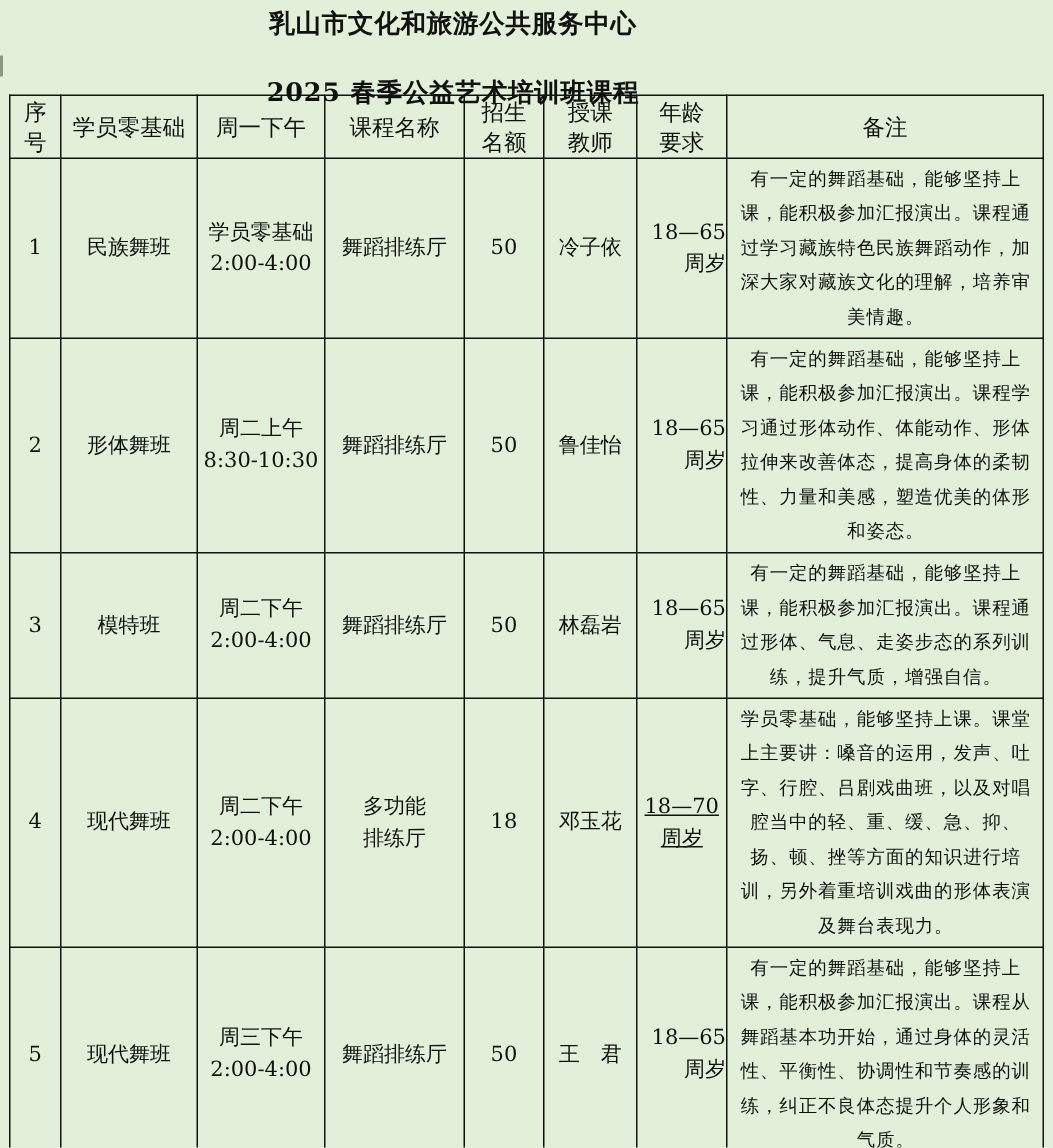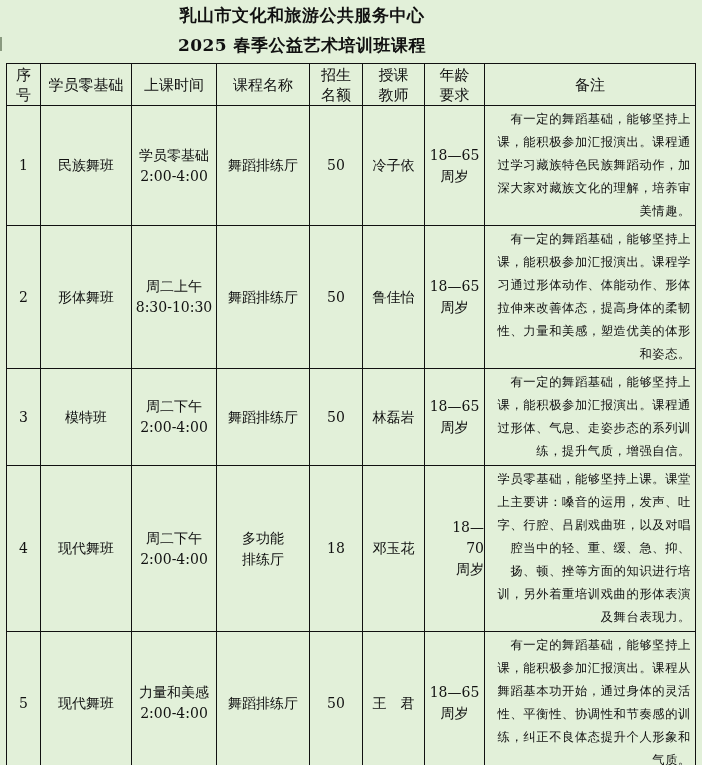--- a/index.html
+++ b/index.html
@@ -19,21 +19,21 @@
       position: absolute;
       left: 0;
       width: 604px;
       text-align: center;
       font-weight: bold;
       font-size: 17px;
       letter-spacing: 0.5px;
       font-family: "DejaVu Serif", "Liberation Serif", serif;
     }
     .title.t1 { top: 4px; }
-    .title.t2 { top: 34px; }
+    .title.t2 { top: 50px; }
     .left-mark {
       position: absolute;
       left: 0;
       top: 37px;
       width: 2px;
       height: 14px;
       background: #8a9a80;
     }
     table {
       position: absolute;
@@ -51,30 +51,30 @@
       font-weight: normal;
       font-size: 14px;
       line-height: 21px;
     }
     th {
       font-family: "DejaVu Sans", "Liberation Sans", sans-serif;
       font-size: 15px;
       line-height: 20px;
     }
     td.note {
-      text-align: right;
+      text-align: center;
       vertical-align: middle;
       font-size: 12.3px;
       line-height: 23px;
       padding: 2px 4px 2px 5px;
       letter-spacing: 0.6px;
       margin-top: 16px;
     }
-    td.age { text-align: center; }
-    td.age.left { text-align: right; padding-left: 18px; }
+    td.age { text-align: right; }
+    td.age.left { text-align: center; padding-left: 0; text-decoration: underline; }
     .hdr-row { height: 42px; }
     .r1 { height: 120px; }
     .r2 { height: 139px; }
     .r3 { height: 94px; }
     .r4 { height: 162px; }
     .r5 { height: 136px; }
     .cell-line { display: block; }
   </style>
 </head>
 <body>
@@ -95,21 +95,21 @@
     <col style="width:60px">
     <col style="width:211px">
   </colgroup>
   <thead>
     <tr class="hdr-row">
       <th>
         <span class="cell-line">序</span>
         <span class="cell-line">号</span>
       </th>
       <th>学员零基础</th>
-      <th>上课时间</th>
+      <th>周一下午</th>
       <th>课程名称</th>
       <th>
         <span class="cell-line">招生</span>
         <span class="cell-line">名额</span>
       </th>
       <th>
         <span class="cell-line">授课</span>
         <span class="cell-line">教师</span>
       </th>
       <th>
@@ -194,21 +194,21 @@
         <span class="cell-line">18—70</span>
         <span class="cell-line">周岁</span>
       </td>
       <td class="note">学员零基础，能够坚持上课。课堂上主要讲：嗓音的运用，发声、吐字、行腔、吕剧戏曲班，以及对唱腔当中的轻、重、缓、急、抑、扬、顿、挫等方面的知识进行培训，另外着重培训戏曲的形体表演及舞台表现力。</td>
     </tr>
 
     <tr class="r5">
       <td>5</td>
       <td>现代舞班</td>
       <td>
-        <span class="cell-line">力量和美感</span>
+        <span class="cell-line">周三下午</span>
         <span class="cell-line">2:00-4:00</span>
       </td>
       <td>
         <span class="cell-line">舞蹈排练厅</span>
       </td>
       <td>50</td>
       <td>王　君</td>
       <td class="age">
         <span class="cell-line">18—65</span>
         <span class="cell-line">周岁</span>

